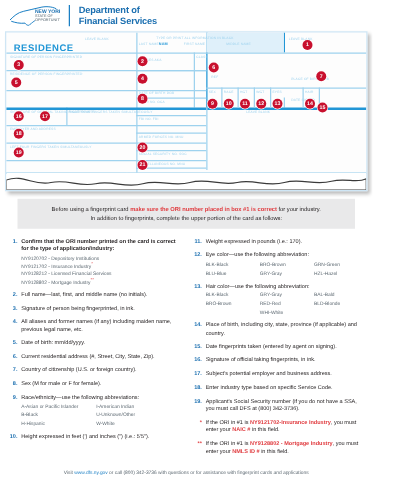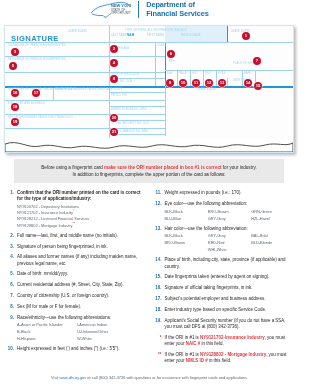--- a/index.html
+++ b/index.html
@@ -12,21 +12,20 @@
     position:relative;
   }
 
   
   .header{
     height:25px;
     display:flex;
     align-items:center;
     padding:0 6px;
     box-sizing:border-box;
-    flex-direction:column;
   }
   .logo-block{display:flex;align-items:center;gap:4px;}
   .ny-mark{
     width:42px;height:19px;position:relative;flex:none;
   }
   .ny-mark svg{display:block;}
   .divider-v{
     width:1px;height:17px;background:#1b7fc4;margin:0 3px;flex:none;
   }
   .dept-name{
@@ -218,21 +217,21 @@
     <div class="ln v" style="left:96px;top:112px;height:10px;"></div>
     <div class="ln v" style="left:190px;top:112px;height:10px;"></div>
 
     <div class="ln v" style="left:172px;top:44px;height:16px;"></div>
     <div class="ln v" style="left:185px;top:44px;height:16px;"></div>
     <div class="ln v" style="left:198px;top:44px;height:16px;"></div>
     <div class="ln v" style="left:211px;top:44px;height:16px;"></div>
     <div class="ln v" style="left:237px;top:44px;height:16px;"></div>
     <div class="ln v" style="left:250px;top:44px;height:16px;"></div>
 
-    <div class="applicant">SIGNATURE</div>
+    <div class="applicant">RESIDENCE</div>
 
     <span class="cap" style="left:63px;top:4px;">LEAVE BLANK</span>
     <span class="cap" style="left:226px;top:4px;">LEAVE BLANK</span>
     <span class="cap" style="left:120px;top:2.5px;">TYPE OR PRINT ALL INFORMATION IN BLACK</span>
     <span class="cap" style="left:106px;top:7.5px;">LAST NAME</span>
     <span class="cap dk" style="left:122px;top:7px;">NAM</span>
     <span class="cap" style="left:142px;top:7.5px;">FIRST NAME</span>
     <span class="cap" style="left:176px;top:7.5px;">MIDDLE NAME</span>
 
     <span class="cap" style="left:3px;top:18px;">SIGNATURE OF PERSON FINGERPRINTED</span>

